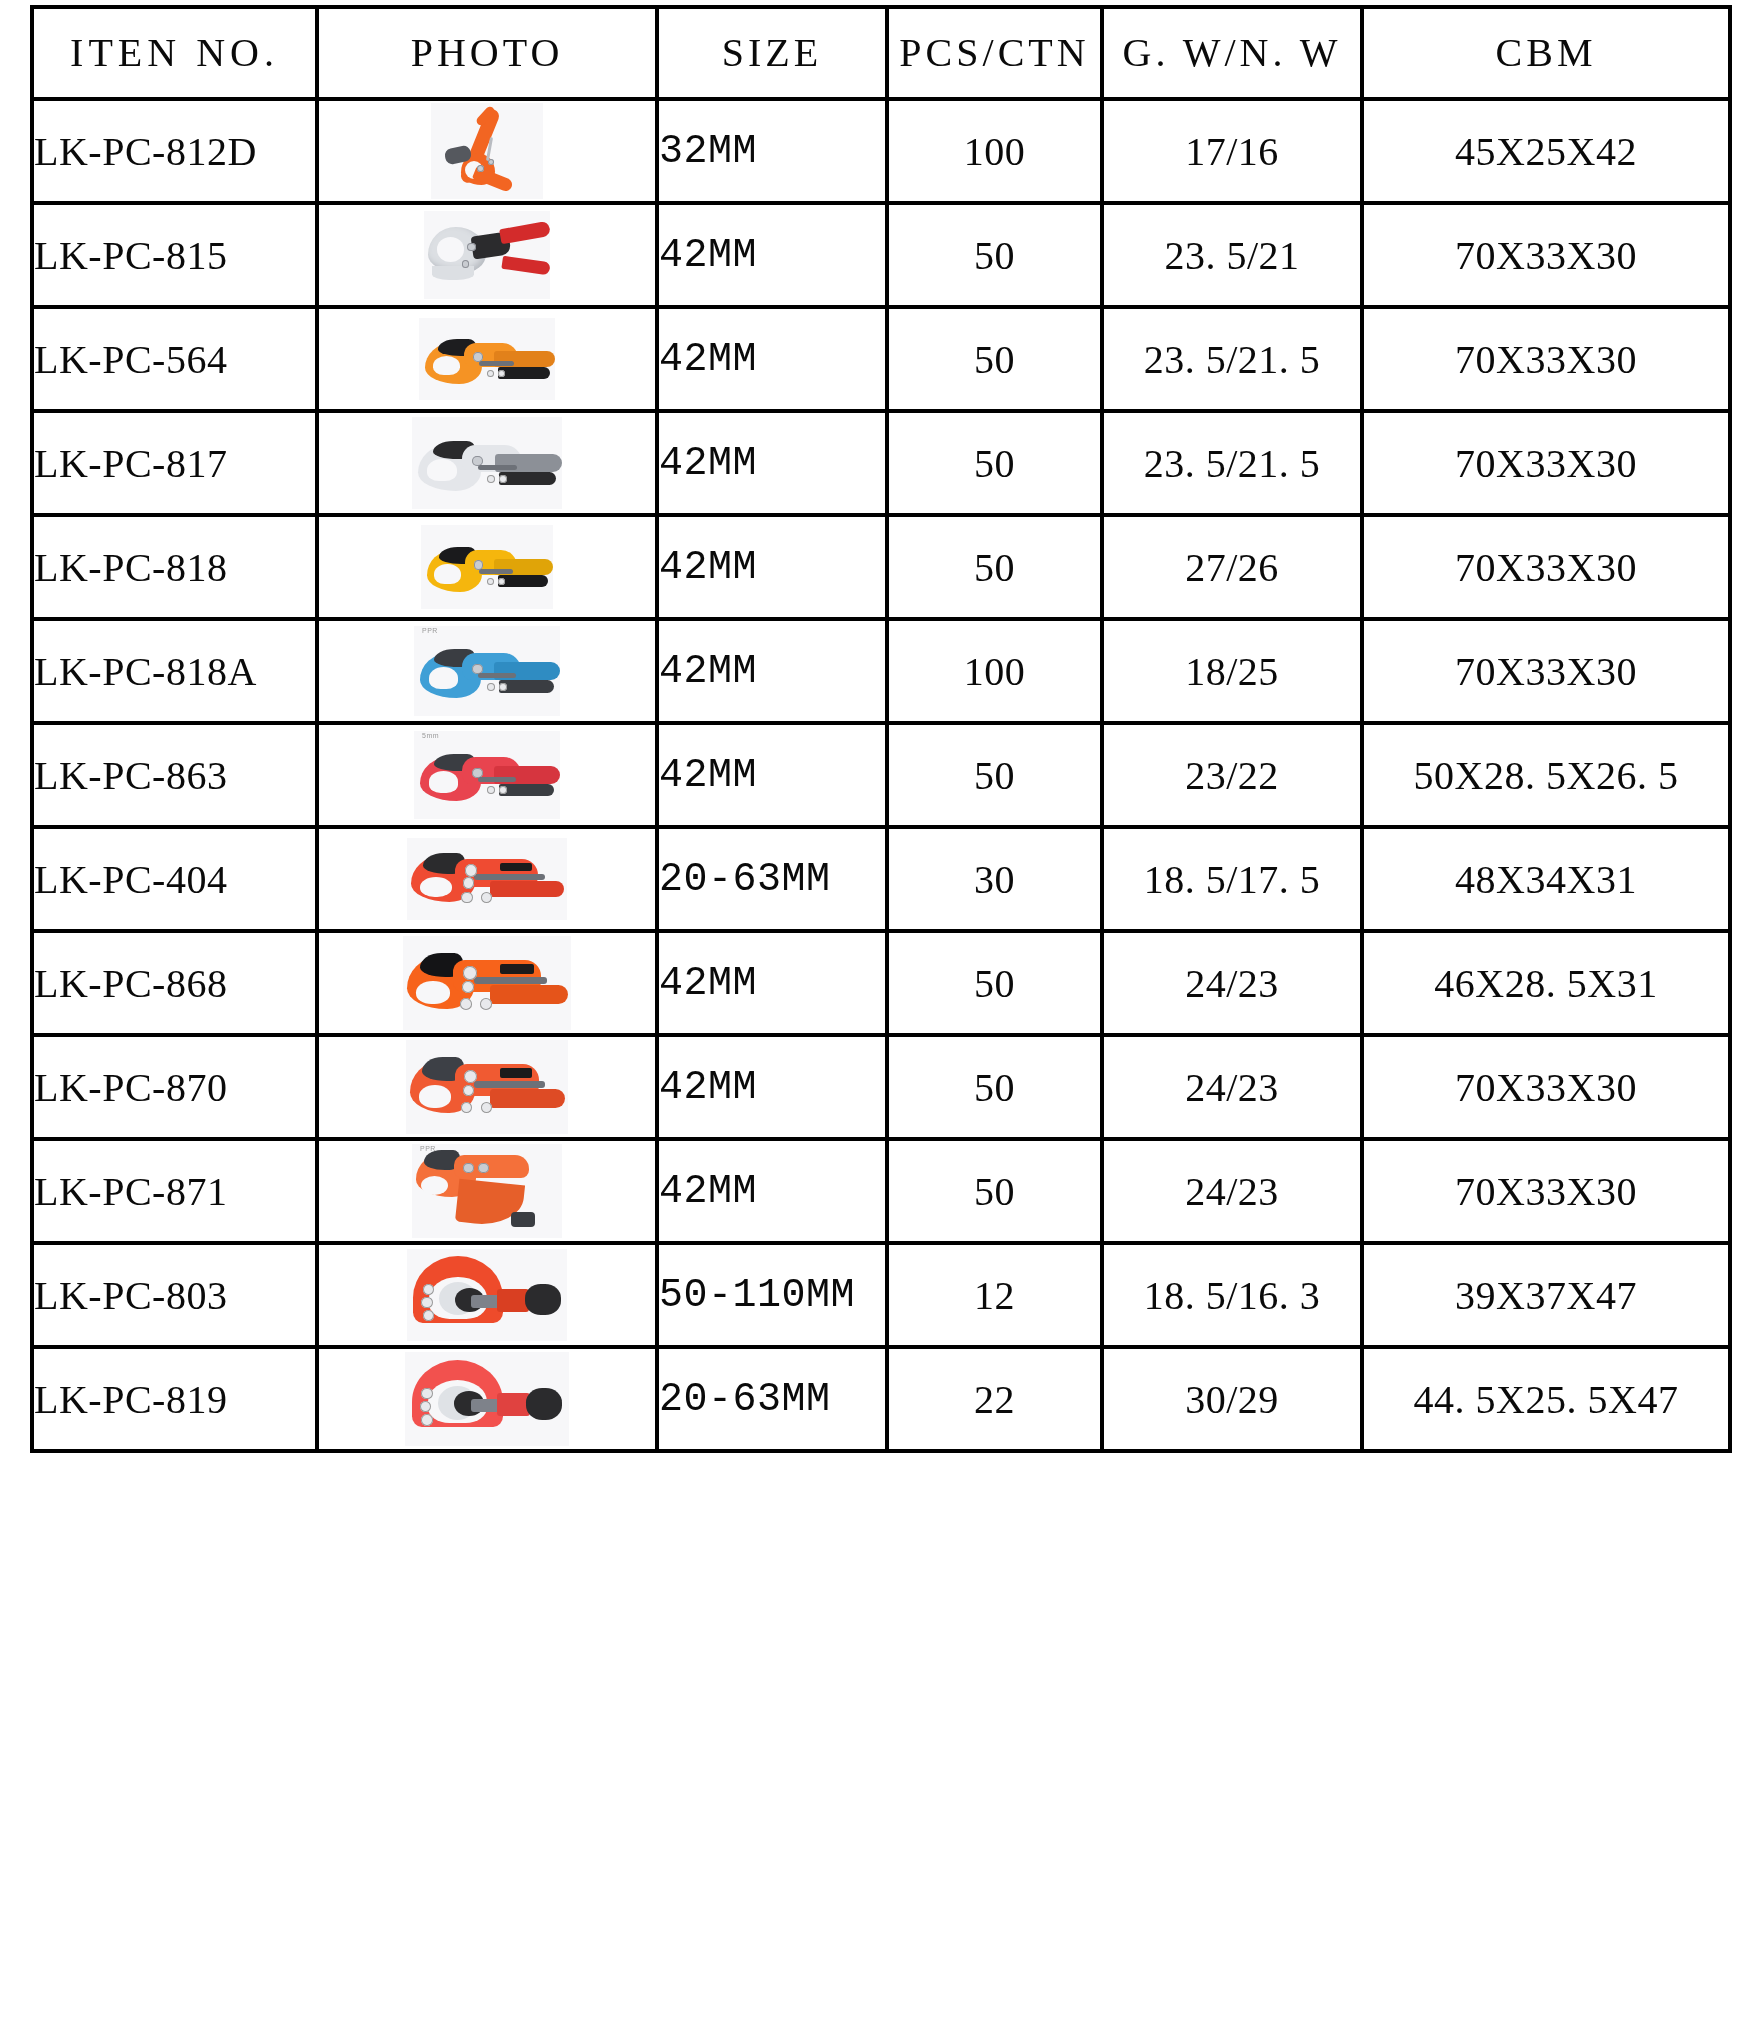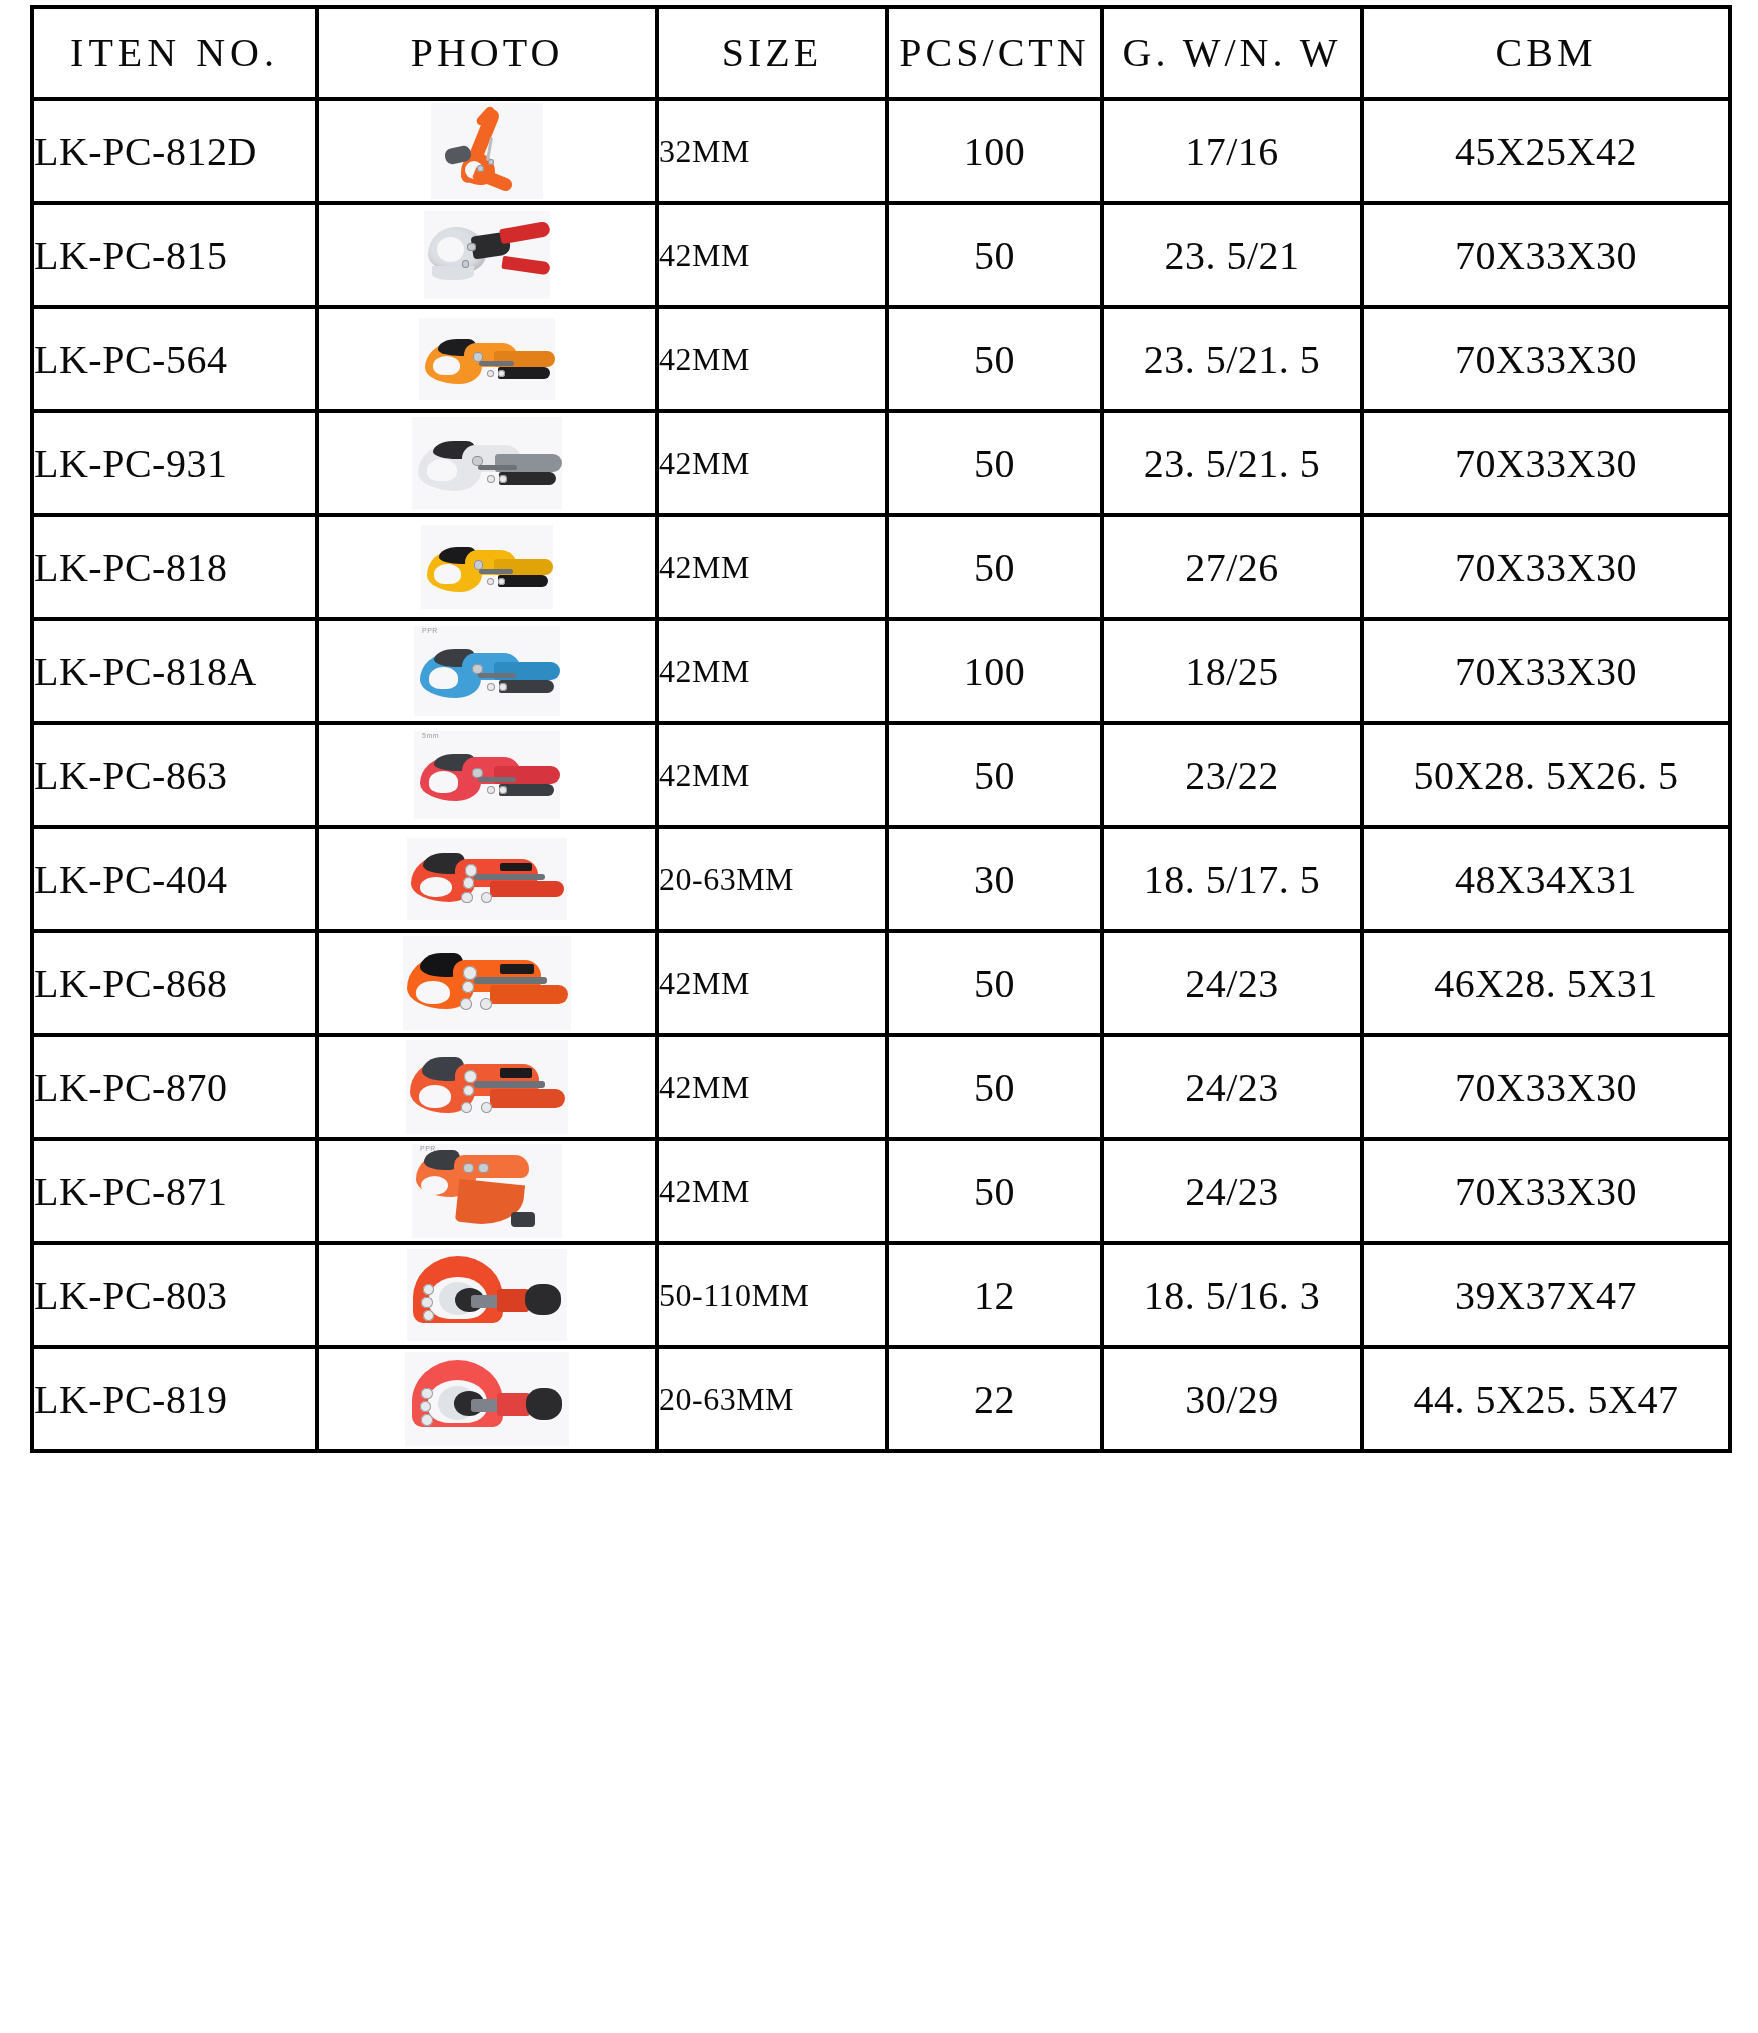--- a/index.html
+++ b/index.html
@@ -47,25 +47,26 @@
   .hcell.item { letter-spacing: 5px; }
 
   .cell-item {
     font-size: 40px;
     letter-spacing: 0.5px;
     text-align: left;
     padding-left: 12px;
     white-space: nowrap;
   }
   .cell-size {
-    font-size: 32px;
+    font-size: 40px;
     letter-spacing: 0.5px;
     text-align: left;
     padding-left: 14px;
     white-space: nowrap;
+    font-family: Liberation Mono, monospace;
   }
   .cell-num {
     font-size: 40px;
     letter-spacing: 0.5px;
     text-align: center;
     white-space: nowrap;
   }
   .cell-cbm {
     font-size: 40px;
     letter-spacing: 0.5px;
@@ -214,21 +215,21 @@
     <div class="lever" style="left:59.84px;top:42.64px;width:35.36px;height:4.92px;"></div>
   </div>
             </div>
      </td>
           <td class="cell-size">42MM</td>
           <td class="cell-num">50</td>
           <td class="cell-num">23. 5/21. 5</td>
           <td class="cell-cbm">70X33X30</td>
         </tr>
         <tr>
-          <td class="cell-item">LK-PC-931</td>
+          <td class="cell-item">LK-PC-817</td>
           <td class="cell-photo">
         <div class="photo-wrap">
   <div class="photo-box" style="width:150px;height:92px;">
 
     <div class="jaw" style="left:6px;top:27.599999999999998px;width:63px;height:46px;background:#e4e6ea;"></div>
     <div style="position:absolute;left:15px;top:42.32px;width:30px;height:22.08px;background:#f7f7f9;border-radius:50% 50% 40% 40%;"></div>
     <div class="blade" style="left:21.000000000000004px;top:23.92px;width:42.00000000000001px;height:18.400000000000002px;background:#2a2a2c;"></div>
     <div style="position:absolute;left:49.5px;top:27.599999999999998px;width:60px;height:27.599999999999998px;background:#e4e6ea;border-radius:14px 18px 10px 10px;"></div>
     <div class="handle" style="left:82.5px;top:36.800000000000004px;width:67.5px;height:18.400000000000002px;background:#8c9097;"></div>
     <div class="handle2" style="left:87px;top:55.199999999999996px;width:57px;height:12.88px;background:#2a2a2c;"></div>

